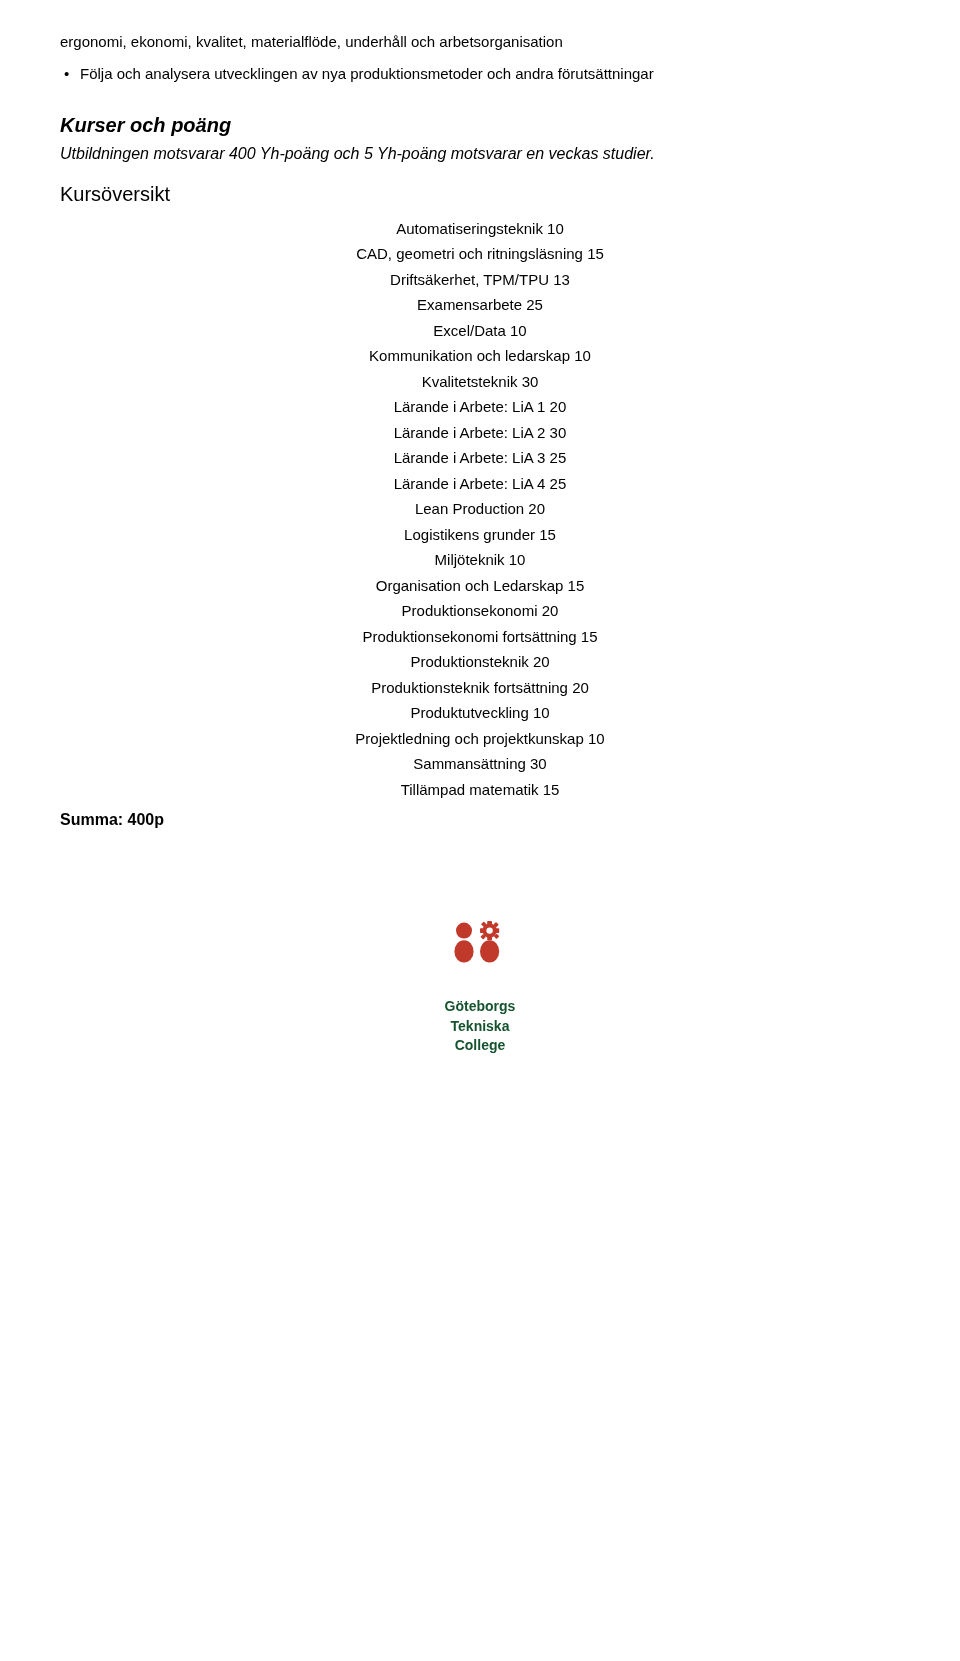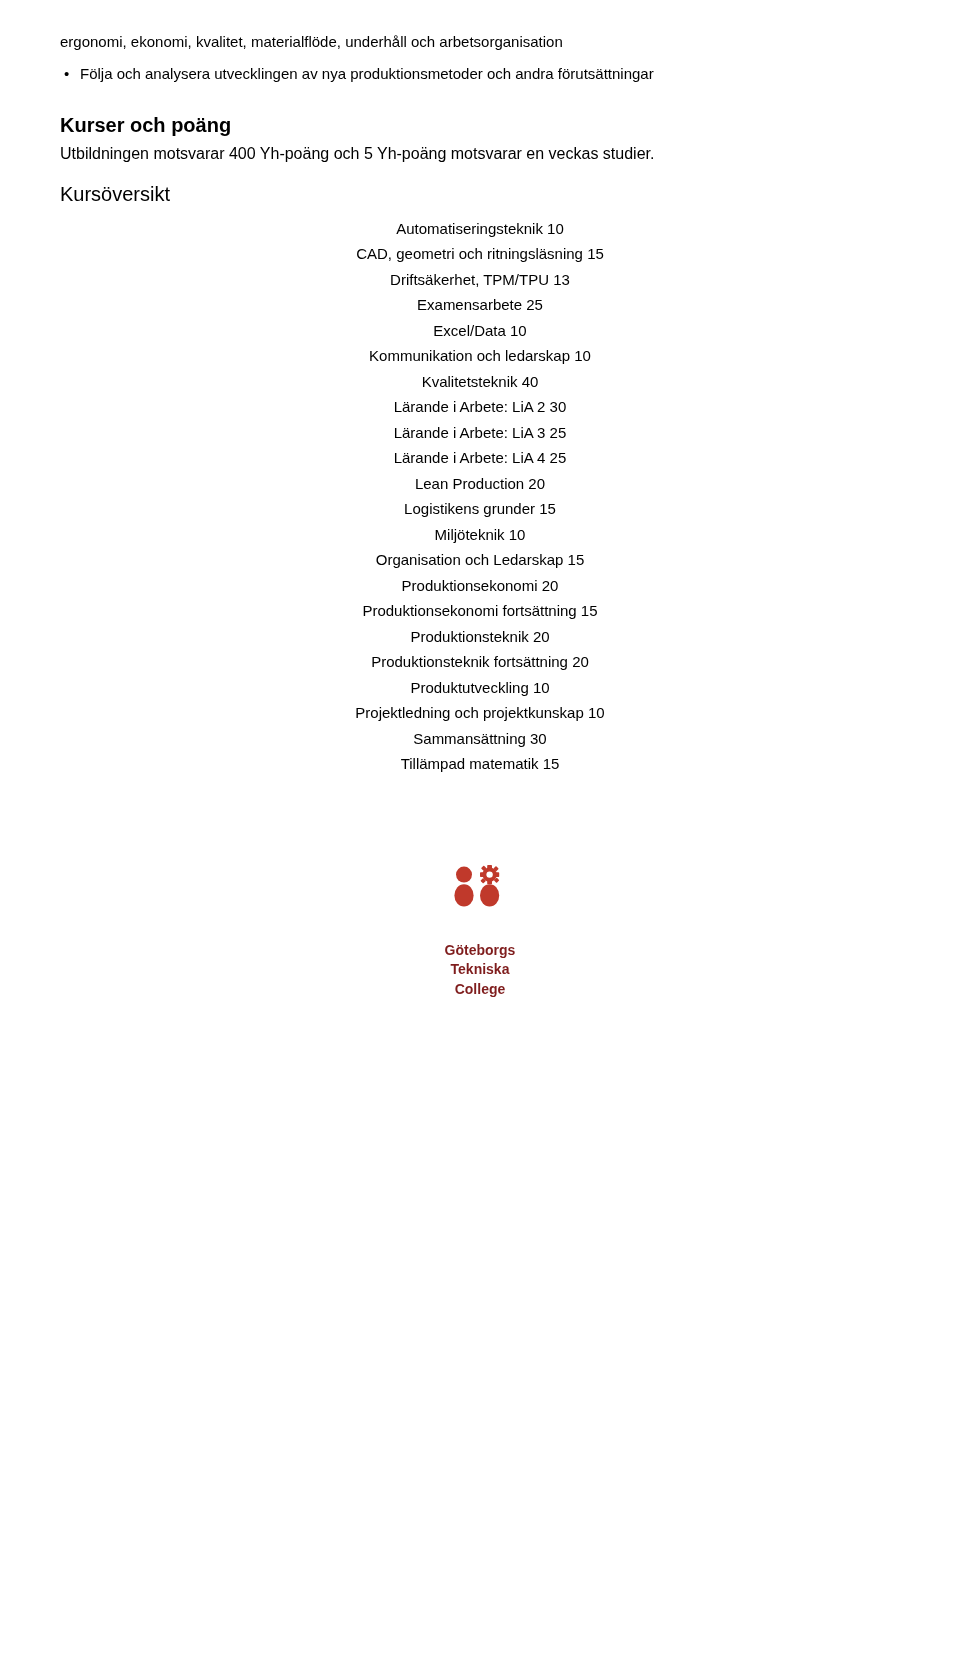--- a/index.html
+++ b/index.html
@@ -34,20 +34,21 @@
 
     .bullet-item::before {
       content: "•";
       position: absolute;
       left: 4px;
     }
 
     .section-kurser {
       margin-top: 28px;
       margin-bottom: 6px;
+      font-style: italic;
     }
 
     .section-kurser h2 {
       font-size: 20px;
       font-weight: bold;
       margin-bottom: 4px;
     }
 
     .kurser-desc {
       font-size: 16px;
@@ -93,21 +94,21 @@
     .logo-container {
       display: flex;
       flex-direction: column;
       align-items: center;
       gap: 4px;
     }
 
     .logo-text {
       font-size: 14px;
       font-weight: bold;
-      color: #7f1d1d;
+      color: #14532d;
       text-align: center;
       line-height: 1.4;
     }
 
     .logo-svg {
       width: 80px;
       height: 80px;
     }
   </style>
 </head>
@@ -123,37 +124,39 @@
 
 <div class="kursöversikt-section">
   <h2>Kursöversikt</h2>
   <ul class="course-list" id="course-list-el">
   <li>Automatiseringsteknik 10</li>
       <li>CAD, geometri och ritningsläsning 15</li>
       <li>Driftsäkerhet, TPM/TPU 13</li>
       <li>Examensarbete 25</li>
       <li>Excel/Data 10</li>
       <li>Kommunikation och ledarskap 10</li>
-      <li>Kvalitetsteknik 40</li>
+      <li>Kvalitetsteknik 30</li>
+      <li>Lärande i Arbete: LiA 1 20</li>
       <li>Lärande i Arbete: LiA 2 30</li>
       <li>Lärande i Arbete: LiA 3 25</li>
       <li>Lärande i Arbete: LiA 4 25</li>
       <li>Lean Production 20</li>
       <li>Logistikens grunder 15</li>
       <li>Miljöteknik 10</li>
       <li>Organisation och Ledarskap 15</li>
       <li>Produktionsekonomi 20</li>
       <li>Produktionsekonomi fortsättning 15</li>
       <li>Produktionsteknik 20</li>
       <li>Produktionsteknik fortsättning 20</li>
       <li>Produktutveckling 10</li>
       <li>Projektledning och projektkunskap 10</li>
       <li>Sammansättning 30</li>
       <li>Tillämpad matematik 15</li>
     </ul>
+  <p class="summa-line">Summa: 400p</p>
 </div>
 
 <div class="logo-section">
   <div class="logo-container">
     <svg class="logo-svg" viewBox="0 0 100 100" xmlns="http://www.w3.org/2000/svg">
 
       <circle cx="30" cy="22" r="10" fill="#c0392b"></circle>
 
       <ellipse cx="30" cy="48" rx="12" ry="14" fill="#c0392b"></ellipse>
 

